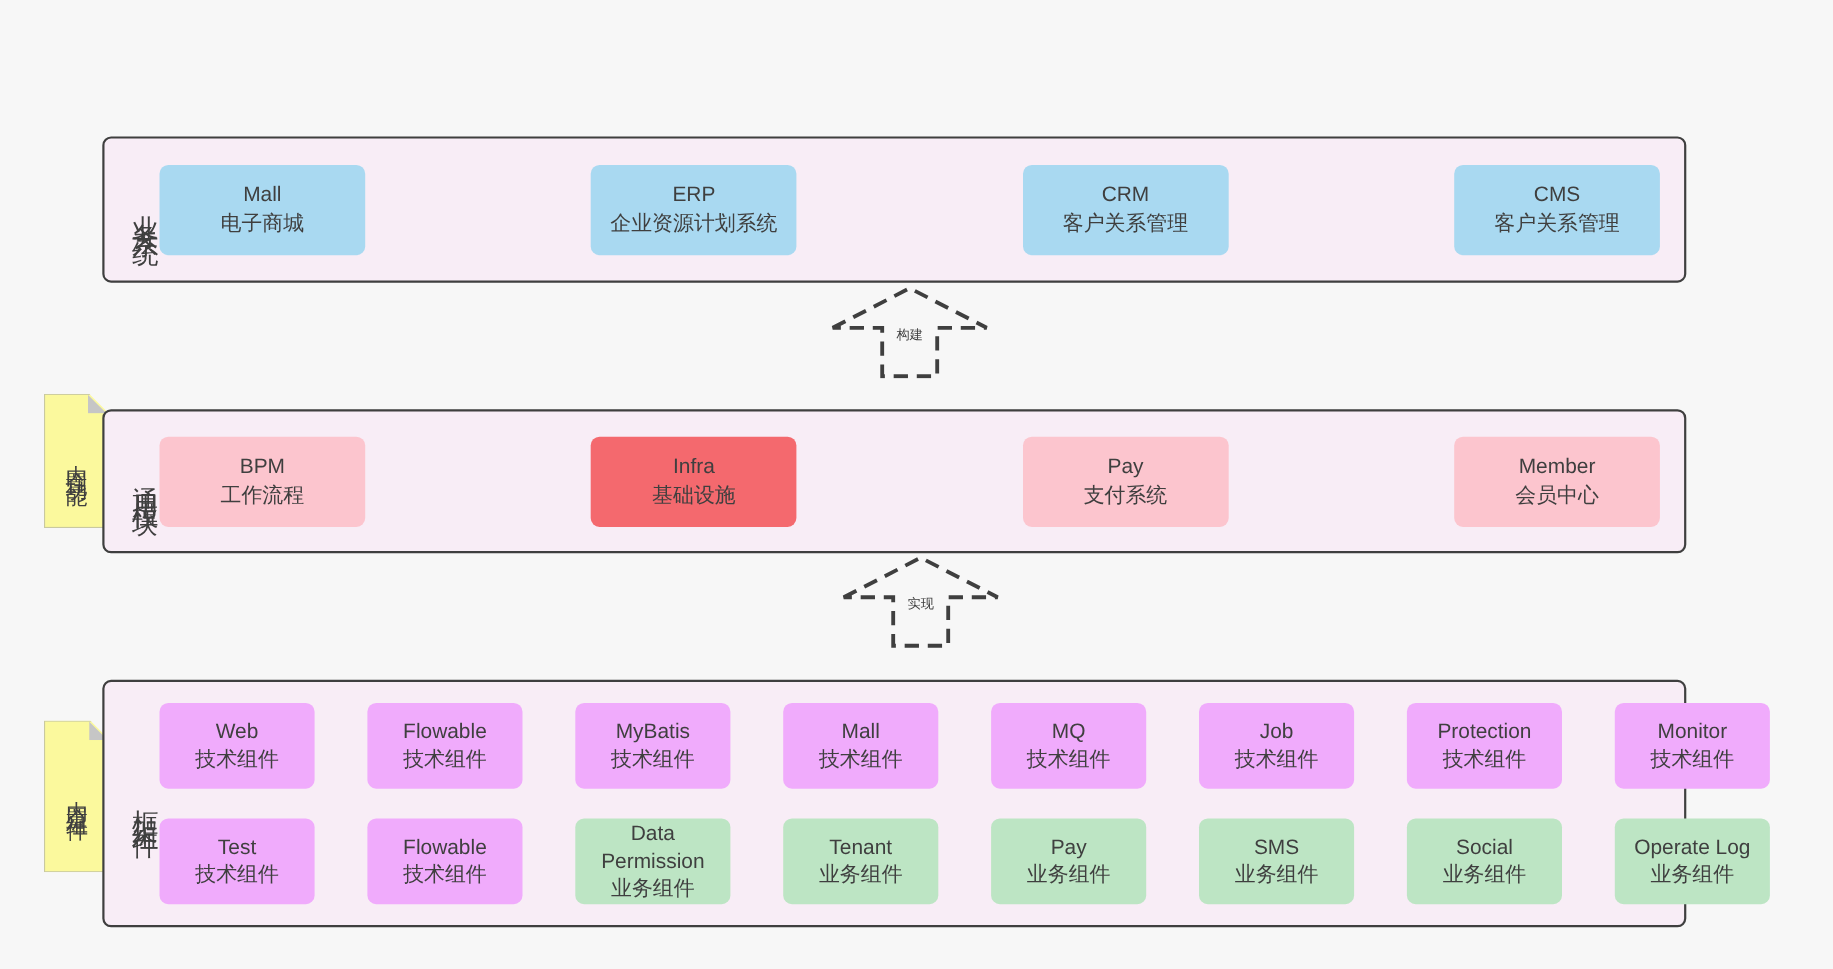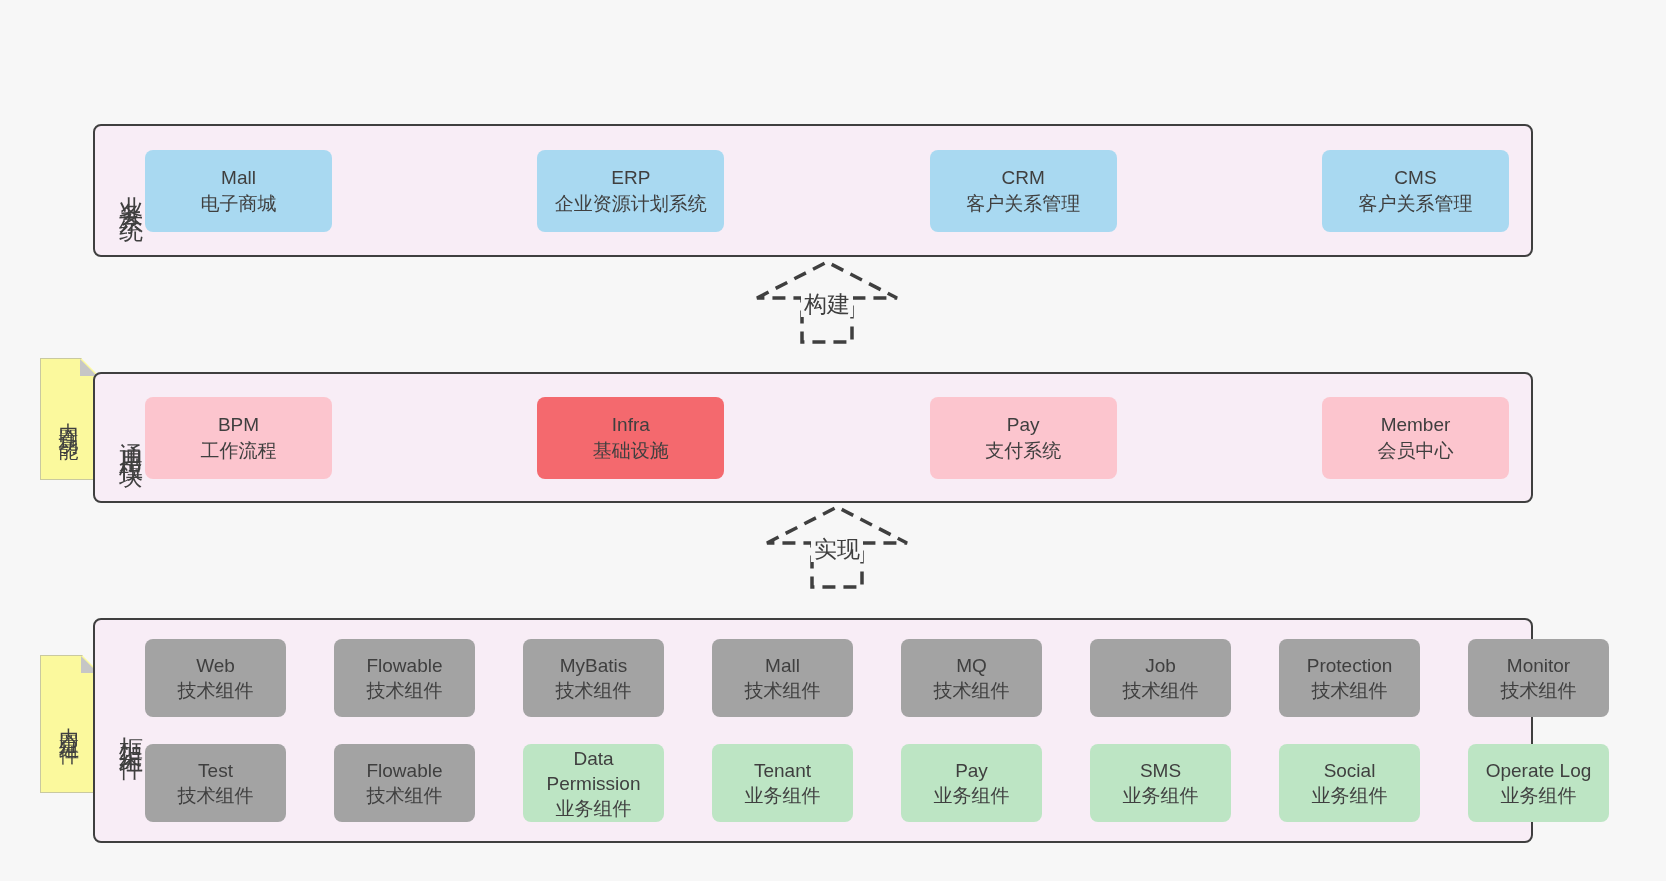--- a/index.html
+++ b/index.html
@@ -19,39 +19,39 @@
   .rows{flex:1;display:flex;flex-direction:column;justify-content:center;gap:27px;padding:0 22px 0 2px;}
   .rows .boxes{padding:0;}
 
   .box{border-radius:8px;display:flex;flex-direction:column;justify-content:center;align-items:center;
        text-align:center;font-size:19px;line-height:26px;box-sizing:border-box;padding:2px 6px;}
   .box-wide{width:187px;height:82px;}
   .box-small{width:141px;height:78px;line-height:25px;}
   .blue{background:#a9d9f1;}
   .red{background:#f4696e;}
   .pink{background:#fcc5ce;}
-  .green{background:#a3a3a3;}
+  .green{background:#f0abfc;}
   .green-light{background:#bde5c4;}
 
   
   .tag{position:absolute;background:#fbf99d;border:1px solid #c9c9a0;z-index:1;
        display:flex;align-items:center;justify-content:center;
        clip-path:polygon(0 0,calc(100% - 17px) 0,100% 17px,100% 100%,0 100%);}
   .tag-modules{left:40px;top:358px;width:56px;height:120px;}
   .tag-components{left:40px;top:655px;width:57px;height:136px;}
   .tag-text{writing-mode:vertical-rl;text-orientation:upright;font-size:20px;letter-spacing:6px;line-height:1;}
   .fold{position:absolute;top:0;right:0;width:17px;height:17px;background:#c6c6c6;
         clip-path:polygon(0 0,100% 100%,0 100%);}
 
   
   .arrow{position:absolute;width:160px;height:86px;z-index:3;}
   .arrow-build{left:747px;top:258px;}
   .arrow-implement{left:757px;top:503px;}
   .arrow svg{display:block;}
-  .arrow-label{position:absolute;left:0;right:0;top:36px;text-align:center;font-size:23px;line-height:20px;}
+  .arrow-label{position:absolute;left:0;right:0;top:36px;text-align:center;font-size:12px;line-height:20px;}
   .arrow-label span{background:#f7f7f7;padding:0 3px;}
 </style>
 </head>
 <body>
 
 <div class="canvas">
 
   <div class="panel panel-business">
     <div class="side-label">业务系统</div>
     <div class="boxes">

